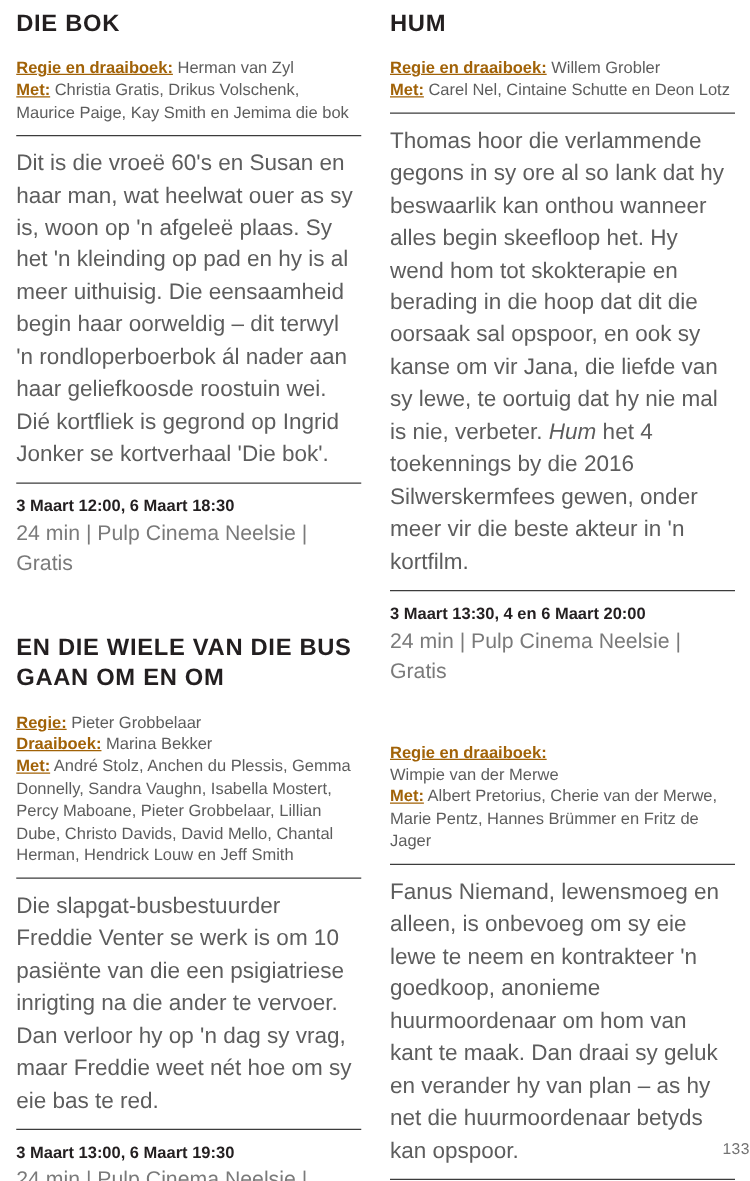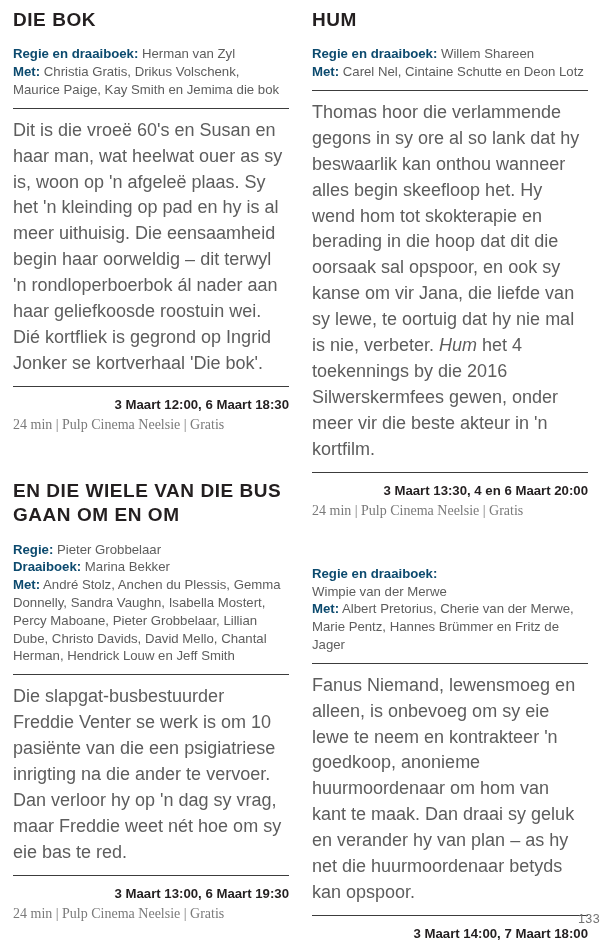--- a/index.html
+++ b/index.html
@@ -54,21 +54,22 @@
     margin: 0 0 13px 0;
   }
   .credits {
     font-size: 13.2px;
     line-height: 1.35;
     color: #5d5d5d;
     margin: 0;
   }
   .credits .lbl {
     font-weight: bold;
-    color: #0c4a6e;
+    color: #a16207;
+    text-decoration: underline;
   }
   .rule {
     border: 0;
     border-top: 1.3px solid #3c3c3c;
     margin: 9px 0 9px 0;
     width: 100%;
     height: 0;
   }
   .synopsis {
     font-size: 18px;
@@ -78,28 +79,26 @@
   }
   .synopsis em {
     font-style: italic;
   }
   .screenings {
     font-size: 13.2px;
     font-weight: bold;
     color: #231f20;
     line-height: 1.4;
     margin: 0;
-    text-align: right;
   }
   .meta {
-    font-size: 14px;
+    font-size: 17px;
     color: #7a7a7a;
     line-height: 1.4;
     margin: 1px 0 0 0;
-    font-family: Liberation Serif, serif;
   }
   .entry-gap-lg { height: 44px; }
   .entry-gap-md { height: 30px; }
   .page-number {
     position: absolute;
     left: 0;
     top: 912px;
     width: 600px;
     text-align: right;
     font-size: 12.5px;
@@ -145,21 +144,21 @@
         <p class="meta">24 min | Pulp Cinema Neelsie | Gratis</p>
       </div>
 
     </div>
 
     <div class="column">
 
       <div class="entry">
         <h2 class="entry-title">HUM</h2>
         <p class="credits">
-          <span class="lbl">Regie en draaiboek:</span><span> Willem Shareen</span><br>
+          <span class="lbl">Regie en draaiboek:</span><span> Willem Grobler</span><br>
           <span class="lbl">Met:</span><span> Carel Nel, Cintaine Schutte en Deon Lotz</span>
         </p>
         <hr class="rule">
         <p class="synopsis"><span>Thomas hoor die verlammende gegons in sy ore al so lank dat hy beswaarlik kan onthou wanneer alles begin skeefloop het. Hy wend hom tot skokterapie en berading in die hoop dat dit die oorsaak sal opspoor, en ook sy kanse om vir Jana, die liefde van sy lewe, te oortuig dat hy nie mal is nie, verbeter. </span><em>Hum</em><span> het 4 toekennings by die 2016 Silwerskermfees gewen, onder meer vir die beste akteur in 'n kortfilm.</span></p>
         <hr class="rule">
         <p class="screenings">3 Maart 13:30, 4 en 6 Maart 20:00</p>
         <p class="meta">24 min | Pulp Cinema Neelsie | Gratis</p>
       </div>
 
       <div class="entry-gap-lg"></div>

